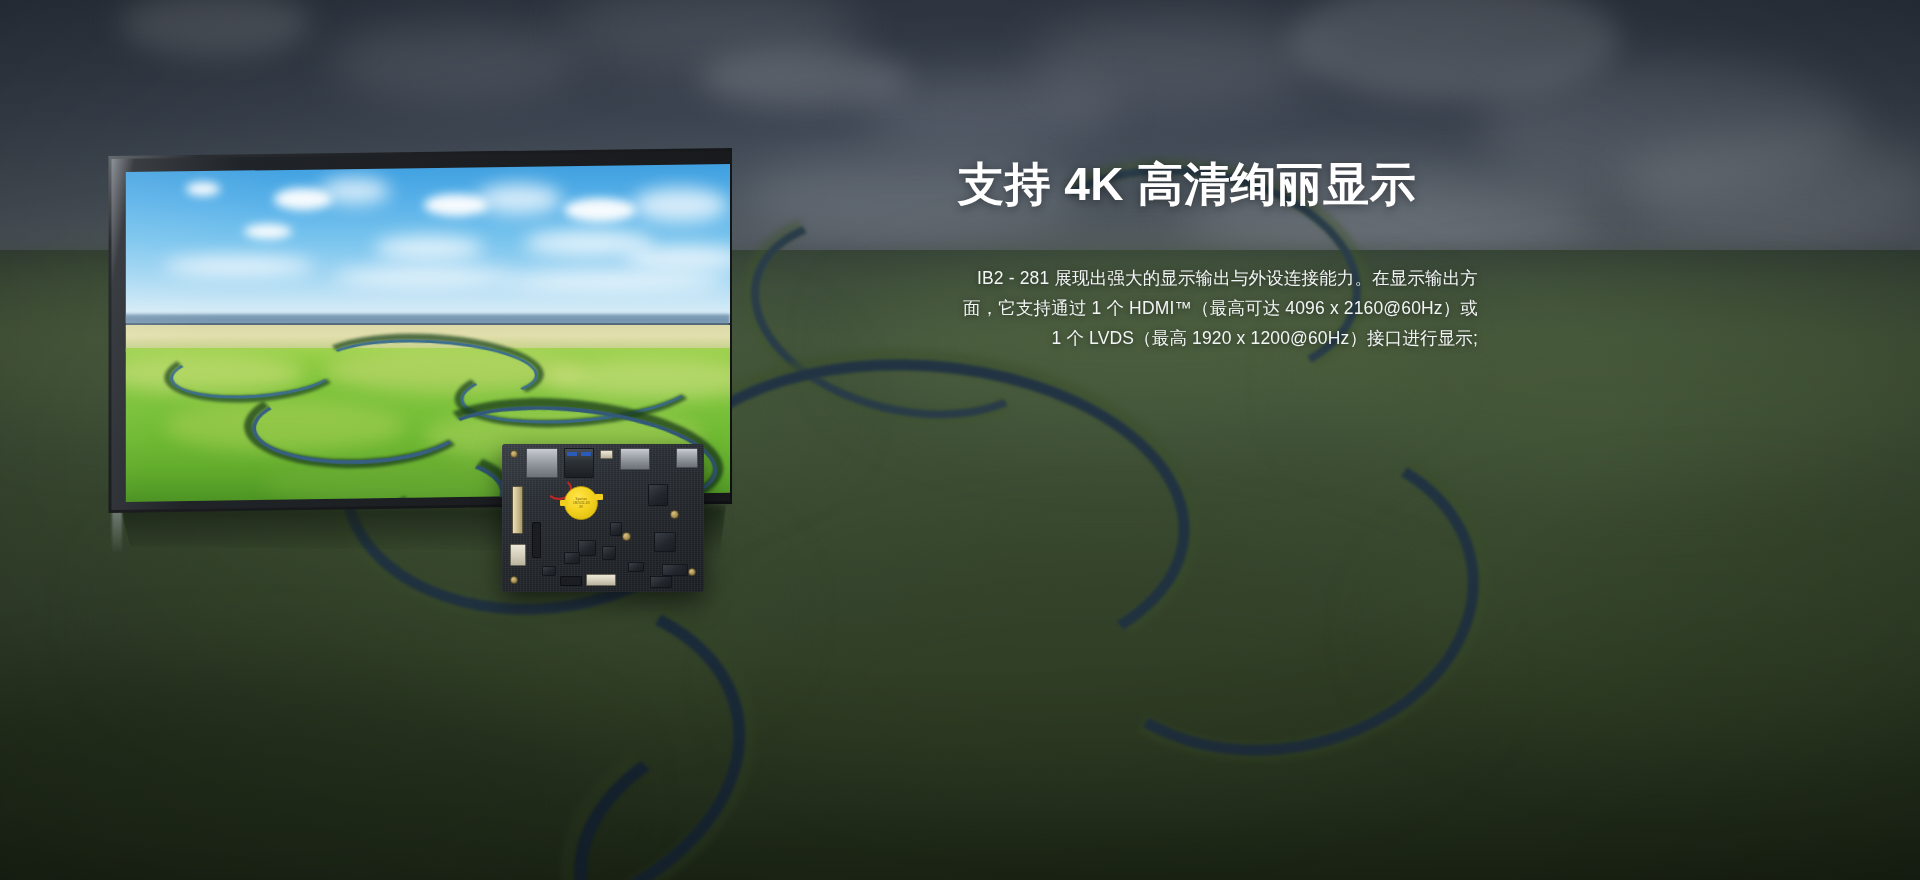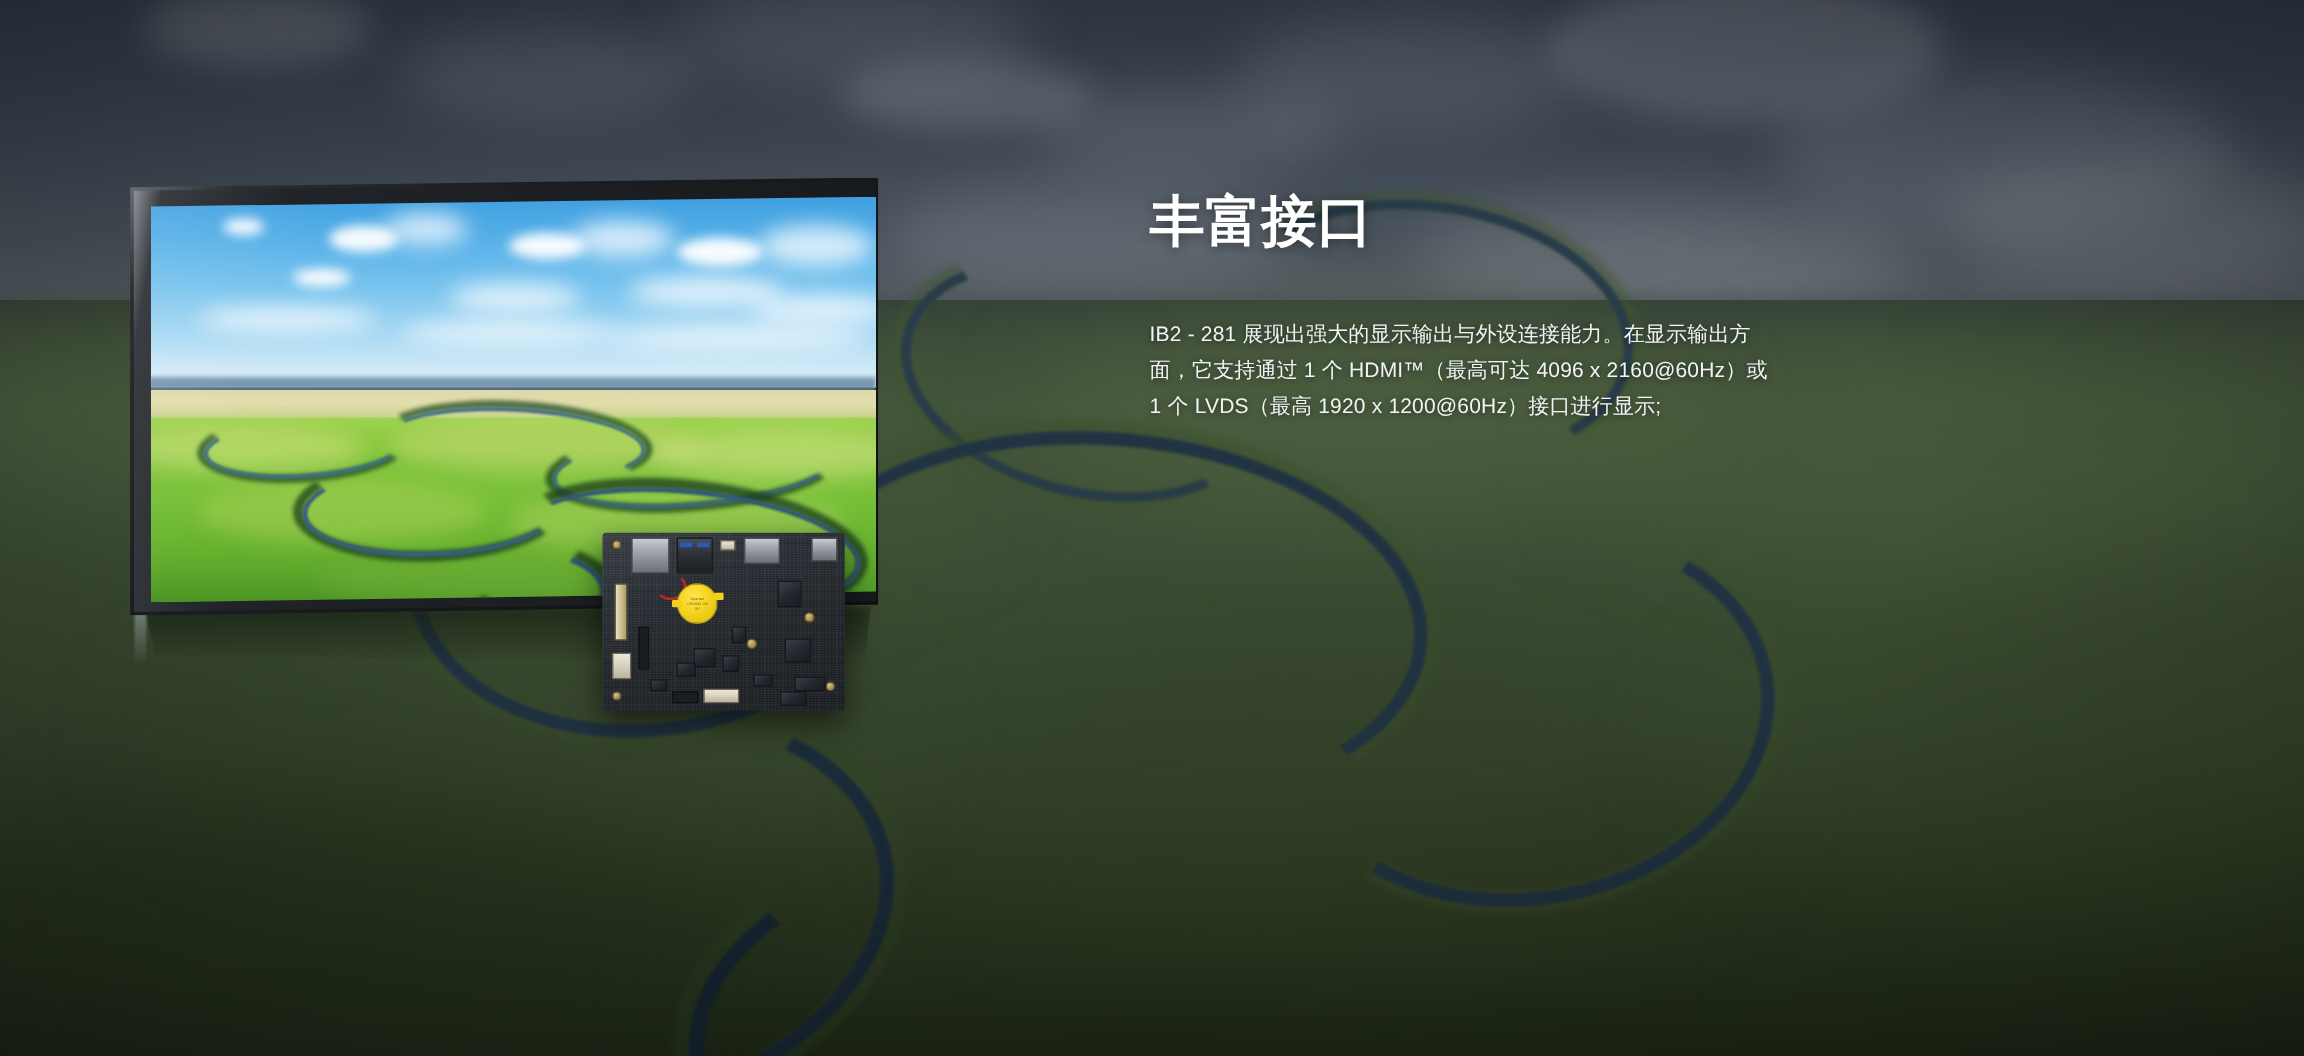--- a/index.html
+++ b/index.html
@@ -285,20 +285,21 @@
   .headline .ln { display: block; white-space: nowrap; }
 
   .body-block { margin-top: 48px; }
   .para {
     color: #f2f4f5;
     font-size: 17.5px;
     line-height: 1.72;
     letter-spacing: 0.15px;
     text-shadow: 0 1px 6px rgba(0,0,0,0.55);
     max-width: 520px;
+    text-align: right;
   }
   .para + .para { margin-top: 24px; }
 </style>
 </head>
 <body>
 
 <div id="stage">
 
   <div class="bg-root">
 
@@ -457,21 +458,21 @@
     <div class="comp screw" style="left:8px;   top:6px;   width:8px; height:8px;"></div>
     <div class="comp screw" style="left:8px;   top:132px; width:8px; height:8px;"></div>
     <div class="comp screw" style="left:168px; top:66px;  width:9px; height:9px;"></div>
     <div class="comp screw" style="left:120px; top:88px;  width:9px; height:9px;"></div>
     <div class="comp screw" style="left:186px; top:124px; width:8px; height:8px;"></div>
   </div>
 
   <div id="copy">
 
     <h1 class="headline">
-      <span class="ln">丰富接口</span>
+      <span class="ln">支持 4K 高清绚丽显示</span>
     </h1>
 
     <div class="body-block">
       <p class="para">IB2 - 281 展现出强大的显示输出与外设连接能力。在显示输出方面，它支持通过 1 个 HDMI™（最高可达 4096 x 2160@60Hz）或 1 个 LVDS（最高 1920 x 1200@60Hz）接口进行显示;</p>
     </div>
   </div>
 
 </div>
 
 </body></html>

